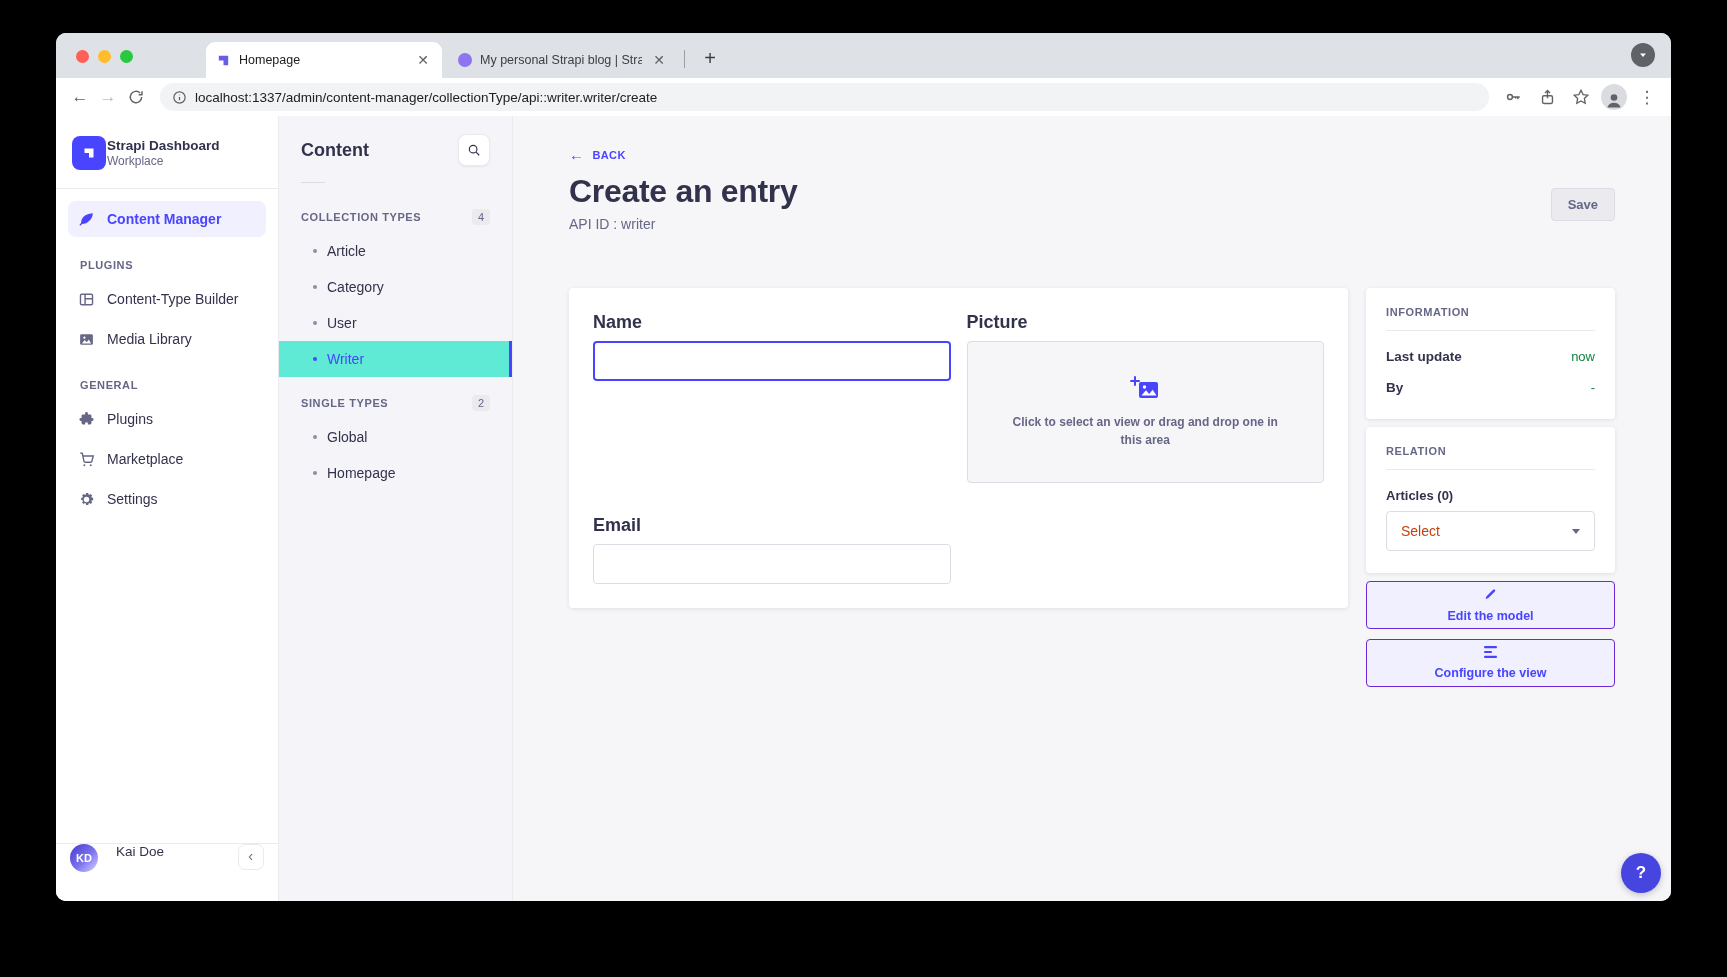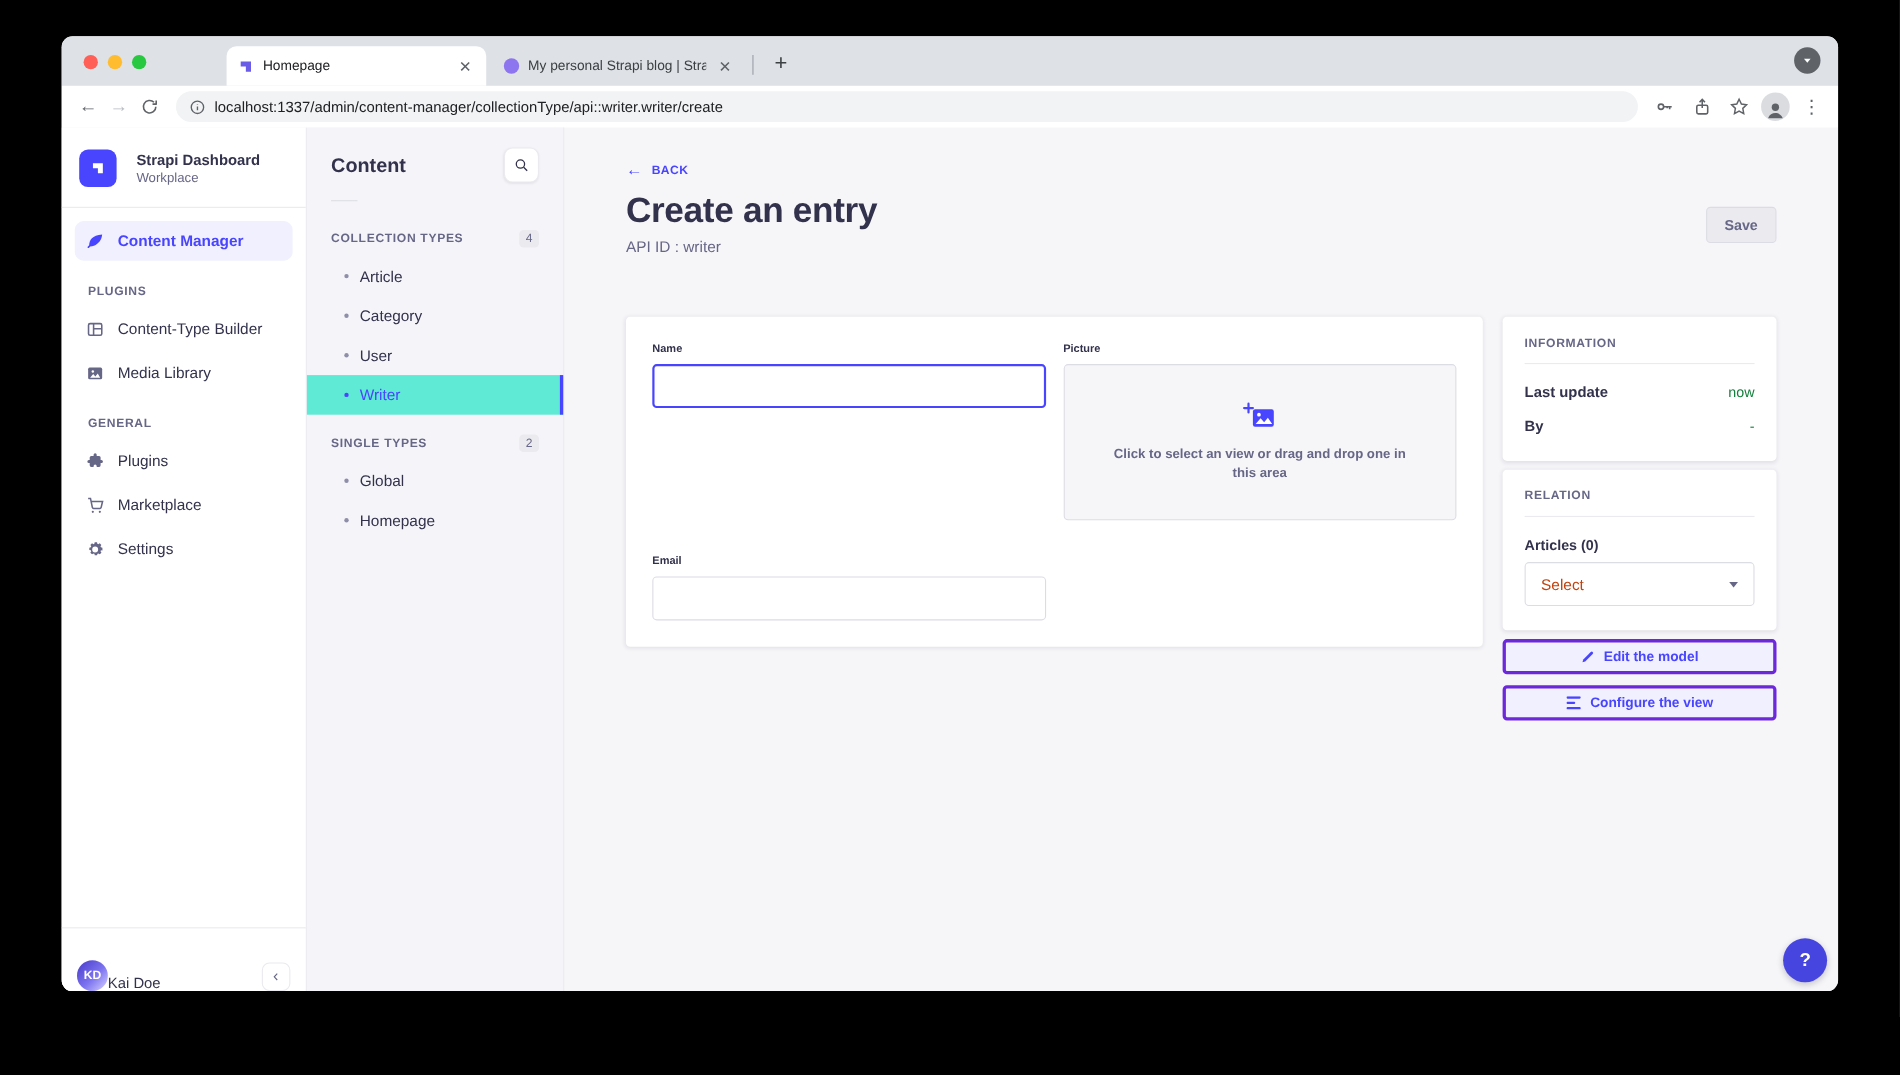--- a/index.html
+++ b/index.html
@@ -36,34 +36,34 @@
   .urltext { font-size:13.5px; color:#202124; white-space:nowrap; overflow:hidden; }
   .tb-icons { display:flex; align-items:center; gap:6px; flex:none; }
   .avatar-chrome { width:26px; height:26px; border-radius:50%; background:#DADCE0;
                    display:flex; align-items:flex-end; justify-content:center; overflow:hidden; }
 
   
   .app { flex:1; display:flex; min-height:0; background:#F6F6F9; }
 
   .mainnav { width:223px; background:#fff; border-right:1px solid #EAEAEF;
              display:flex; flex-direction:column; flex:none; }
-  .brand { display:flex; align-items:center; gap:18px; padding:20px 16px 14px; }
+  .brand { display:flex; align-items:center; gap:1px; padding:20px 16px 14px; }
   .brand-mark { width:34px; height:34px; border-radius:8px; background:#4945FF;
                 display:flex; align-items:center; justify-content:center; flex:none; }
   .brand-title { font-size:13.5px; font-weight:bold; color:#32324D; line-height:1.25; }
   .brand-sub { font-size:12px; color:#666687; }
   .nav-divider { height:1px; background:#EAEAEF; margin:4px 0 10px; }
   .navitem { display:flex; align-items:center; gap:12px; height:36px; margin:2px 12px;
              padding:0 10px; border-radius:8px; font-size:14px; color:#32324D; }
   .navitem svg { flex:none; }
   .navitem.active { background:#F0F0FF; color:#4945FF; font-weight:bold; }
   .nav-section { font-size:11px; font-weight:bold; letter-spacing:.6px; color:#666687;
                  padding:20px 24px 8px; }
   .nav-footer { margin-top:auto; border-top:1px solid #EAEAEF; height:58px;
-                display:flex; align-items:flex-end; padding:0 14px; gap:0; }
+                display:flex; align-items:flex-start; padding:0 14px; gap:18px; }
   .kd { width:28px; height:28px; border-radius:50%; color:#fff; font-size:11px; font-weight:bold;
         background:linear-gradient(135deg,#4539c9 0%, #7d74f0 55%, #d9d4ff 100%);
         display:flex; align-items:center; justify-content:center; flex:none; }
   .kd-name { font-size:13.5px; color:#32324D; font-weight:500; flex:1; }
   .collapse { width:26px; height:26px; border:1px solid #EAEAEF; border-radius:7px; background:#fff;
               display:flex; align-items:center; justify-content:center; }
 
   .subnav { width:234px; background:#F5F5F9; border-right:1px solid #EAEAEF; flex:none; }
   .subnav-head { display:flex; align-items:center; justify-content:space-between; padding:18px 22px 6px; }
   .subnav-title { font-size:18px; font-weight:bold; color:#32324D; }
@@ -88,21 +88,21 @@
   .titlerow { display:flex; align-items:center; justify-content:space-between; margin-top:10px; }
   .pagetitle { font-size:32px; font-weight:bold; color:#32324D; letter-spacing:-.3px; }
   .pagesub { font-size:14px; color:#666687; margin-top:6px; }
   .savebtn { background:#EAEAEF; border:1px solid #DCDCE4; color:#666687; font-weight:bold;
              font-size:13px; border-radius:4px; padding:8px 16px; margin-top:4px; }
 
   .contentrow { display:flex; gap:18px; margin-top:56px; align-items:flex-start; }
   .formcard { width:779px; background:#fff; border-radius:4px; padding:24px;
               box-shadow:0 1px 4px rgba(33,33,52,.1); display:grid;
               grid-template-columns:1fr 1fr; column-gap:16px; row-gap:32px; }
-  .fieldlabel { font-size:10px; font-weight:bold; color:#32324D; margin-bottom:8px; display:block; }
+  .fieldlabel { font-size:18px; font-weight:bold; color:#32324D; margin-bottom:8px; display:block; }
   .textinput { width:100%; height:40px; border:1px solid #DCDCE4; border-radius:4px; background:#fff;
                font-size:14px; color:#32324D; padding:0 14px; outline:none;
                font-family:"Liberation Sans", sans-serif; }
   .textinput.focused { border:2px solid #4945FF; }
   .dropzone { height:142px; background:#F6F6F9; border:1px solid #DCDCE4; border-radius:4px;
               display:flex; flex-direction:column; align-items:center; justify-content:center;
               gap:12px; padding:0 40px; }
   .dropzone .hint { font-size:12px; font-weight:bold; color:#666687; text-align:center; line-height:1.5; }
 
   .rightcol { width:249px; flex:none; }
@@ -113,23 +113,23 @@
   .inforow { display:flex; justify-content:space-between; align-items:center; margin-bottom:16px; }
   .inforow:last-child { margin-bottom:2px; }
   .inforow .k { font-size:13.5px; font-weight:bold; color:#32324D; }
   .inforow .v { font-size:13px; color:#15803d; }
   .relfield { font-size:13px; font-weight:bold; color:#32324D; margin:2px 0 8px; }
   .selectbox { height:40px; border:1px solid #DCDCE4; border-radius:4px; background:#fff;
                display:flex; align-items:center; justify-content:space-between; padding:0 14px; }
   .selecttext { font-size:14px; color:#c2410c; }
   .caret { width:0; height:0; border-left:4.5px solid transparent; border-right:4.5px solid transparent;
            border-top:5px solid #666687; }
-  .ghostbtn { height:32px; width:100%; background:#F0F0FF; border:3px solid #6d28d9; border-radius:4px;
+  .ghostbtn { height:48px; width:100%; background:#F0F0FF; border:1px solid #6d28d9; border-radius:4px;
               color:#4945FF; font-size:12.5px; font-weight:bold; display:flex; align-items:center;
-              justify-content:center; gap:8px; margin-bottom:10px; }
+              justify-content:center; gap:8px; margin-bottom:10px;flex-direction:column; }
   .helpbtn { position:absolute; right:10px; bottom:8px; width:40px; height:40px; border-radius:50%;
              background:#4645E0; color:#fff; font-size:17px; font-weight:bold;
              display:flex; align-items:center; justify-content:center;
              box-shadow:0 2px 6px rgba(33,33,52,.25); }
 </style>
 </head>
 <body>
 
 <div class="window">
 

